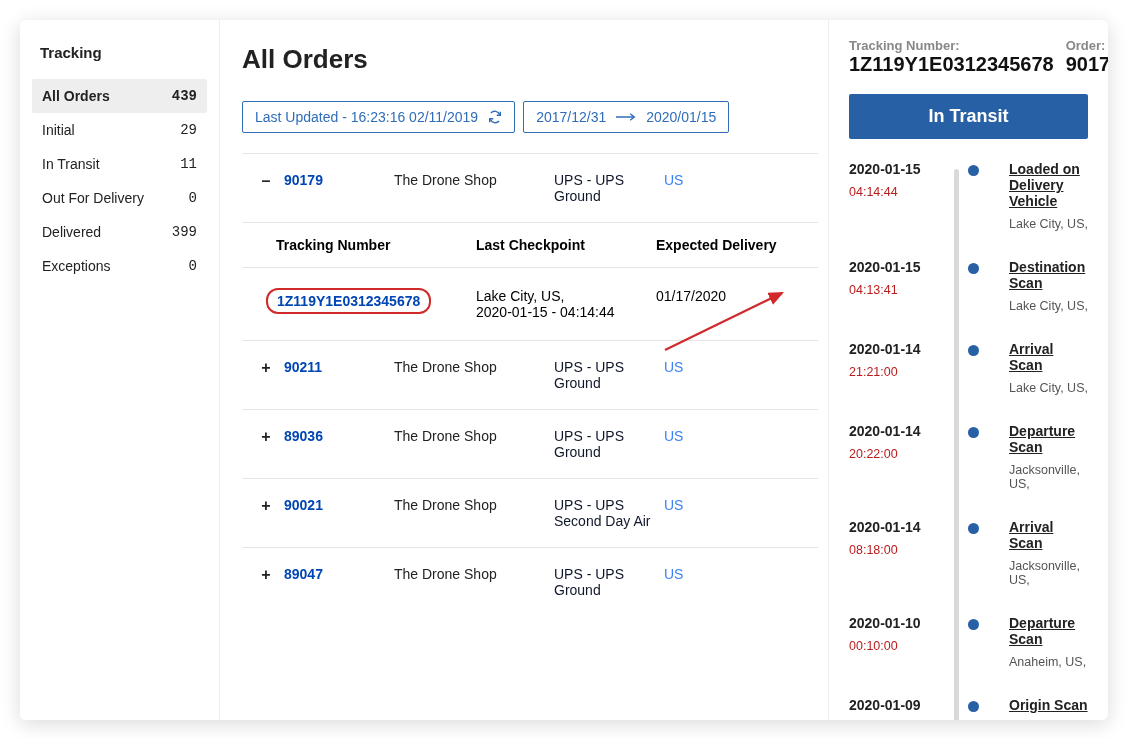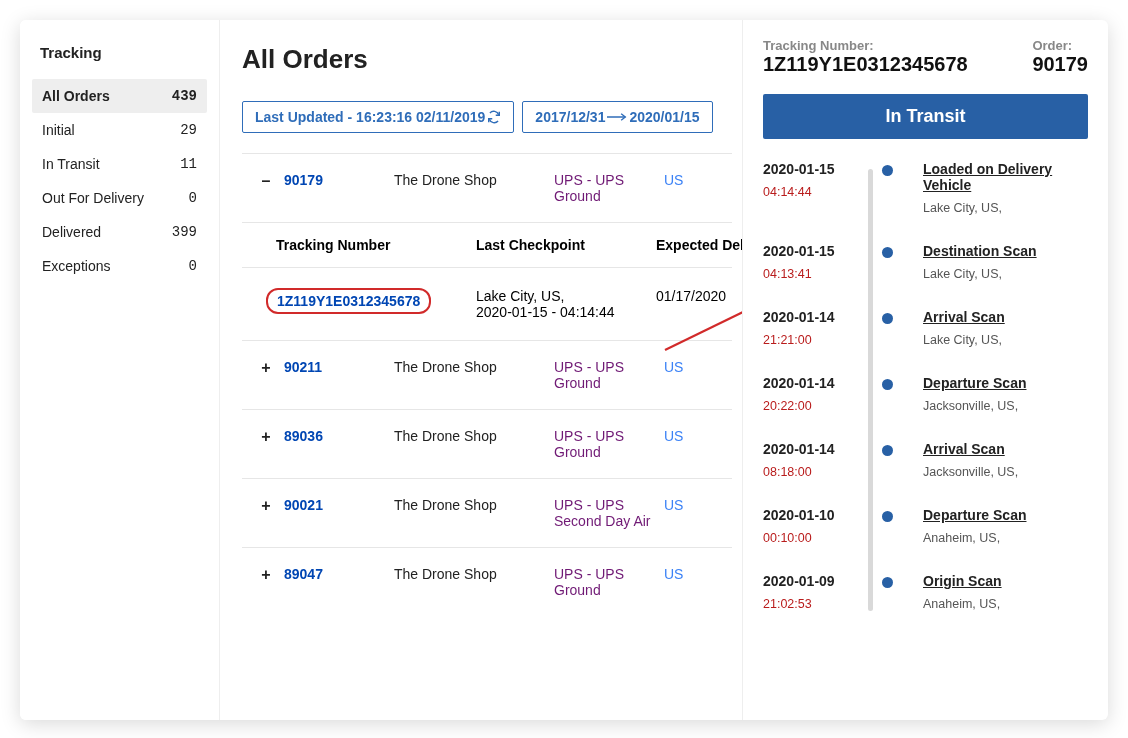--- a/index.html
+++ b/index.html
@@ -62,45 +62,45 @@
     gap: 8px;
     margin-bottom: 20px;
   }
   .pill {
     border: 1px solid #2f6db9;
     color: #2f6db9;
     display: inline-flex;
     align-items: center;
     padding: 7px 12px;
     font-size: 14px;
-    font-weight: 700;
+    font-weight: 400;
     border-radius: 2px;
     cursor: pointer;
-    gap: 2px;
+    gap: 10px;
   }
   .refresh-icon {
     width: 14px; height: 14px;
   }
   .arrow-right-long {
     width: 20px; height: 10px;
   }
 
   .table { width: 100%; font-size: 14px; }
   .row {
     display: grid;
     grid-template-columns: 36px 110px 160px 110px 60px;
     gap: 0;
     padding: 18px 6px;
     border-bottom: 1px solid #e6e6e6;
     align-items: start;
   }
   .row .toggle { font-weight: 900; font-size: 16px; cursor: pointer; color:#222; text-align:center;}
   .row .order-link { color:#0046b3; font-weight: 700; cursor:pointer;}
   .row .shop { color:#222; }
-  .row .service { color:#701a75; }
+  .row .service { color:#0f172a; }
   .row .country { color:#3b82f6; }
 
   .sub-header {
     display: grid;
     grid-template-columns: 200px 180px 150px;
     padding: 14px 0 14px 34px;
     font-weight: 700;
     font-size: 14px;
     border-bottom: 1px solid #e6e6e6;
   }
@@ -117,21 +117,21 @@
     cursor: pointer;
     border: 2px solid #d12a2a;
     border-radius: 12px;
     padding: 3px 9px;
     display: inline-block;
     margin-left: -10px;
   }
 
   
   .right-panel {
-    width: 366px;
+    width: 280px;
     padding: 18px 20px 0 20px;
     border-left: 1px solid #eee;
     overflow: hidden;
   }
   .panel-header {
     display: flex;
     justify-content: space-between;
     gap: 12px;
     margin-bottom: 18px;
   }

